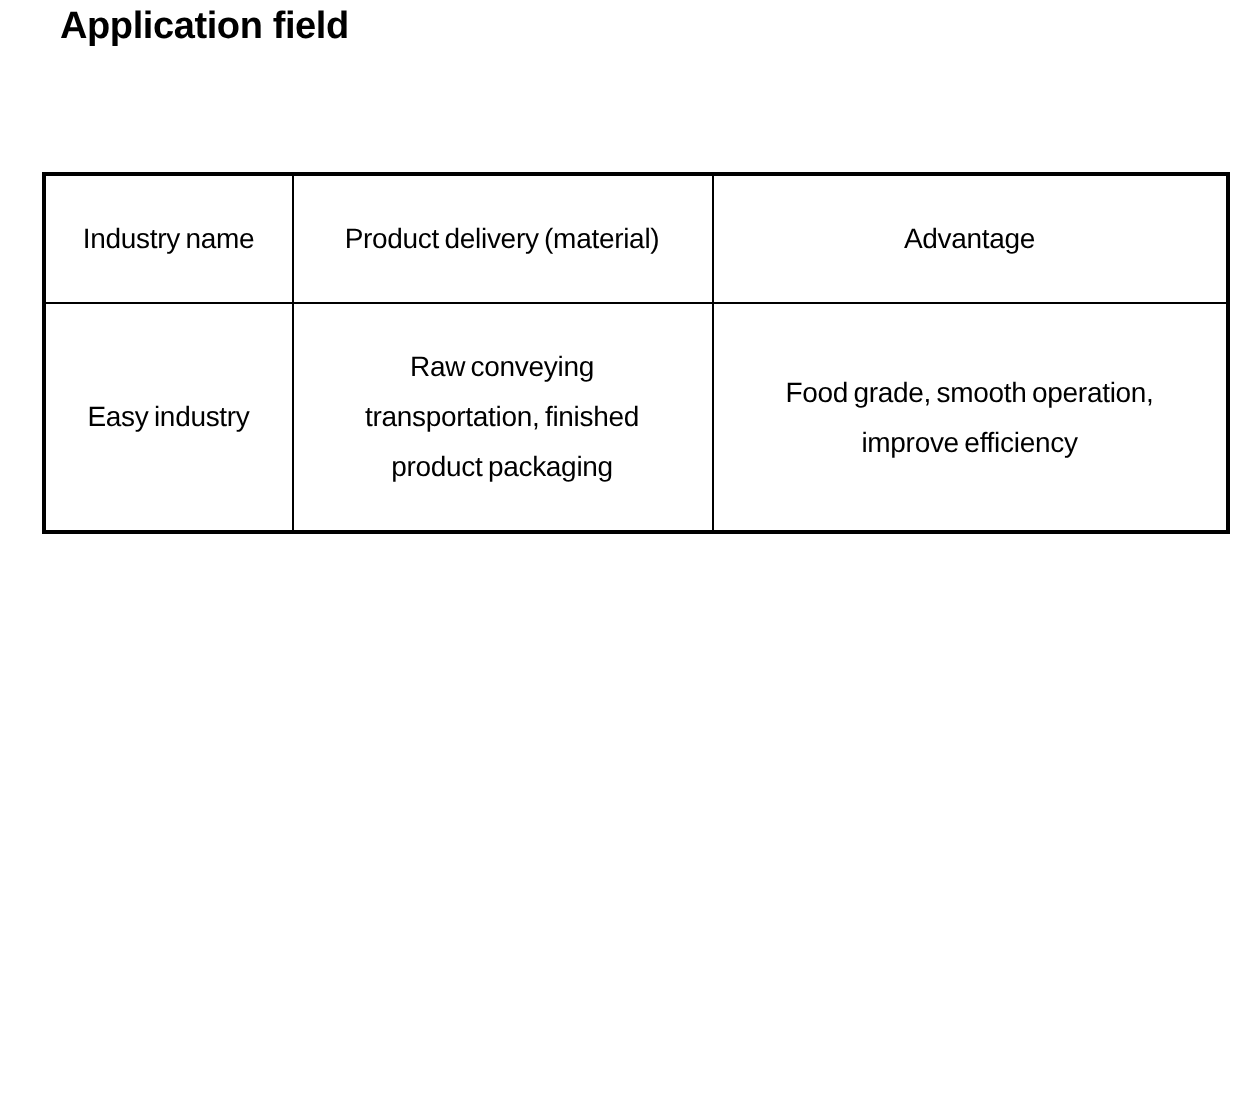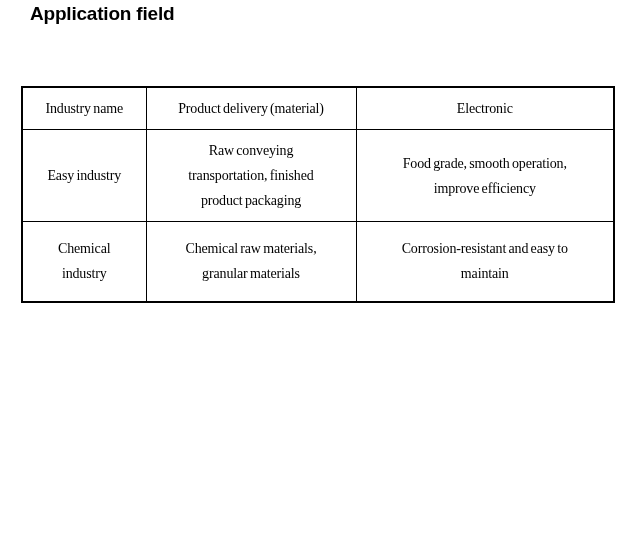--- a/index.html
+++ b/index.html
@@ -38,24 +38,23 @@
   table.app-table th,
   table.app-table td {
     border: 1.5px solid #000000;
     text-align: center;
     vertical-align: middle;
     font-size: 14px;
     font-weight: normal;
     letter-spacing: -0.15px;
     word-spacing: -1px;
     line-height: 25px;
-    padding: 8px 6px;
+    padding: 19px 6px;
     white-space: pre-line;
     overflow: hidden;
-    font-family: Liberation Serif, serif;
   }
   tr.header-row    { height: 38px; }
   tr.data-row-0    { height: 85px; }
   tr.data-row-1    { height: 82px; }
   tr.data-row-2    { height: 80px; }
   tr.data-row-3    { height: 80px; }
   tr.data-row-4    { height: 82px; }
   col.col-industry { width: 124px; }
   col.col-product  { width: 210px; }
   col.col-advantage{ width: 258px; }
@@ -69,35 +68,27 @@
   <table class="app-table">
     <colgroup>
       <col class="col-industry">
       <col class="col-product">
       <col class="col-advantage">
     </colgroup>
     <thead>
       <tr class="header-row">
         <th>Industry name</th>
         <th>Product delivery (material)</th>
-        <th>Electronic</th>
+        <th>Advantage</th>
       </tr>
     </thead>
     <tbody>
       <tr class="data-row-0">
         <td>Easy industry</td>
         <td>Raw conveying
 transportation, finished
 product packaging</td>
         <td>Food grade, smooth operation,
 improve efficiency</td>
       </tr>
-      <tr class="data-row-2">
-        <td>Chemical
-industry</td>
-        <td>Chemical raw materials,
-granular materials</td>
-        <td>Corrosion-resistant and easy to
-maintain</td>
-      </tr>
     </tbody>
   </table>
 </div>
 
 </body></html>

